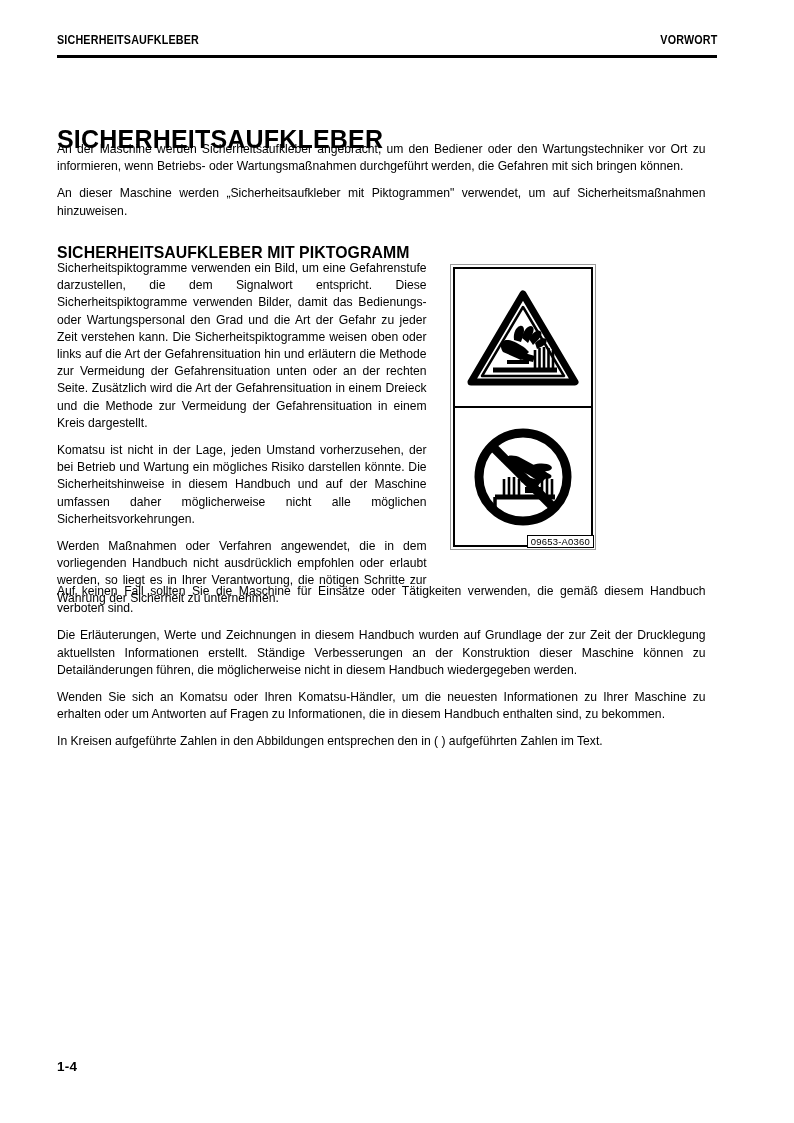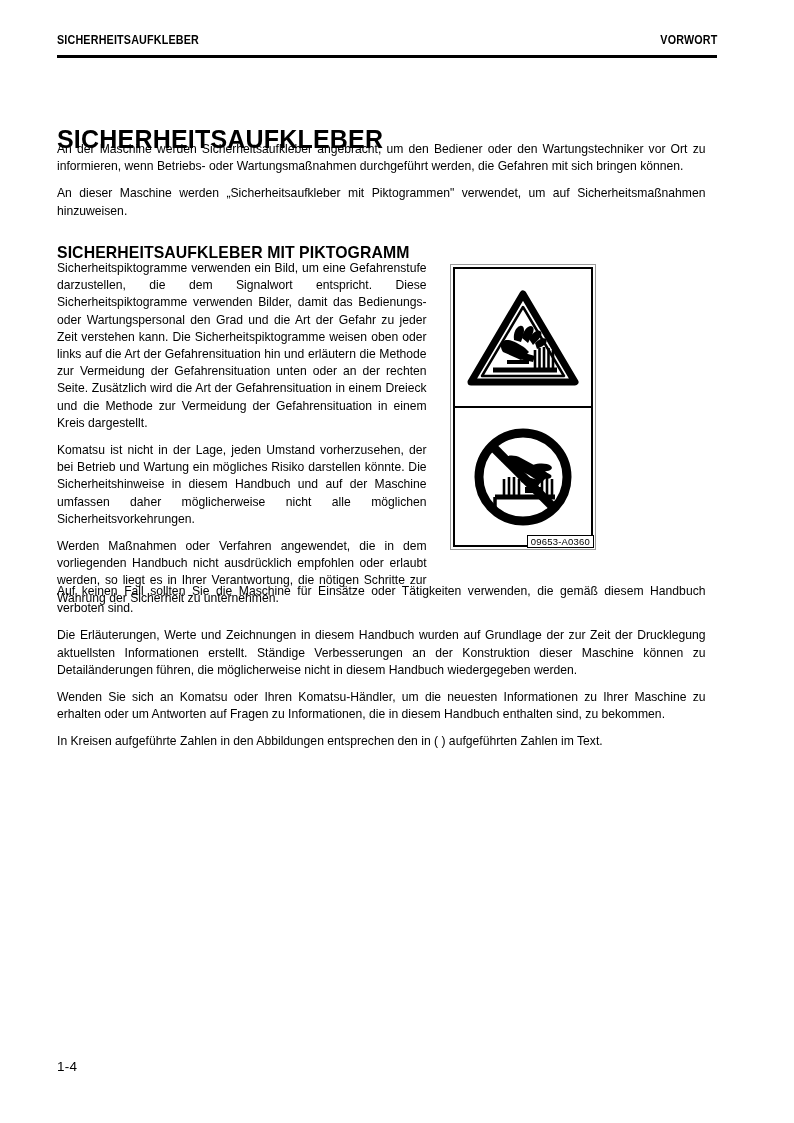--- a/index.html
+++ b/index.html
@@ -170,21 +170,21 @@
     white-space: nowrap;
   }
 
   
   .page-number {
     position: absolute;
     left: 57px;
     top: 1059px;
     font-family: "Liberation Sans Narrow", "Liberation Sans", sans-serif;
     font-size: 13.5px;
-    font-weight: normal;
+    font-weight: bold;
     letter-spacing: 0.2px;
   }
 </style>
 </head>
 <body>
 
 <div class="page">
 
   <div class="header">
     <div class="header-text">SICHERHEITSAUFKLEBER</div>

